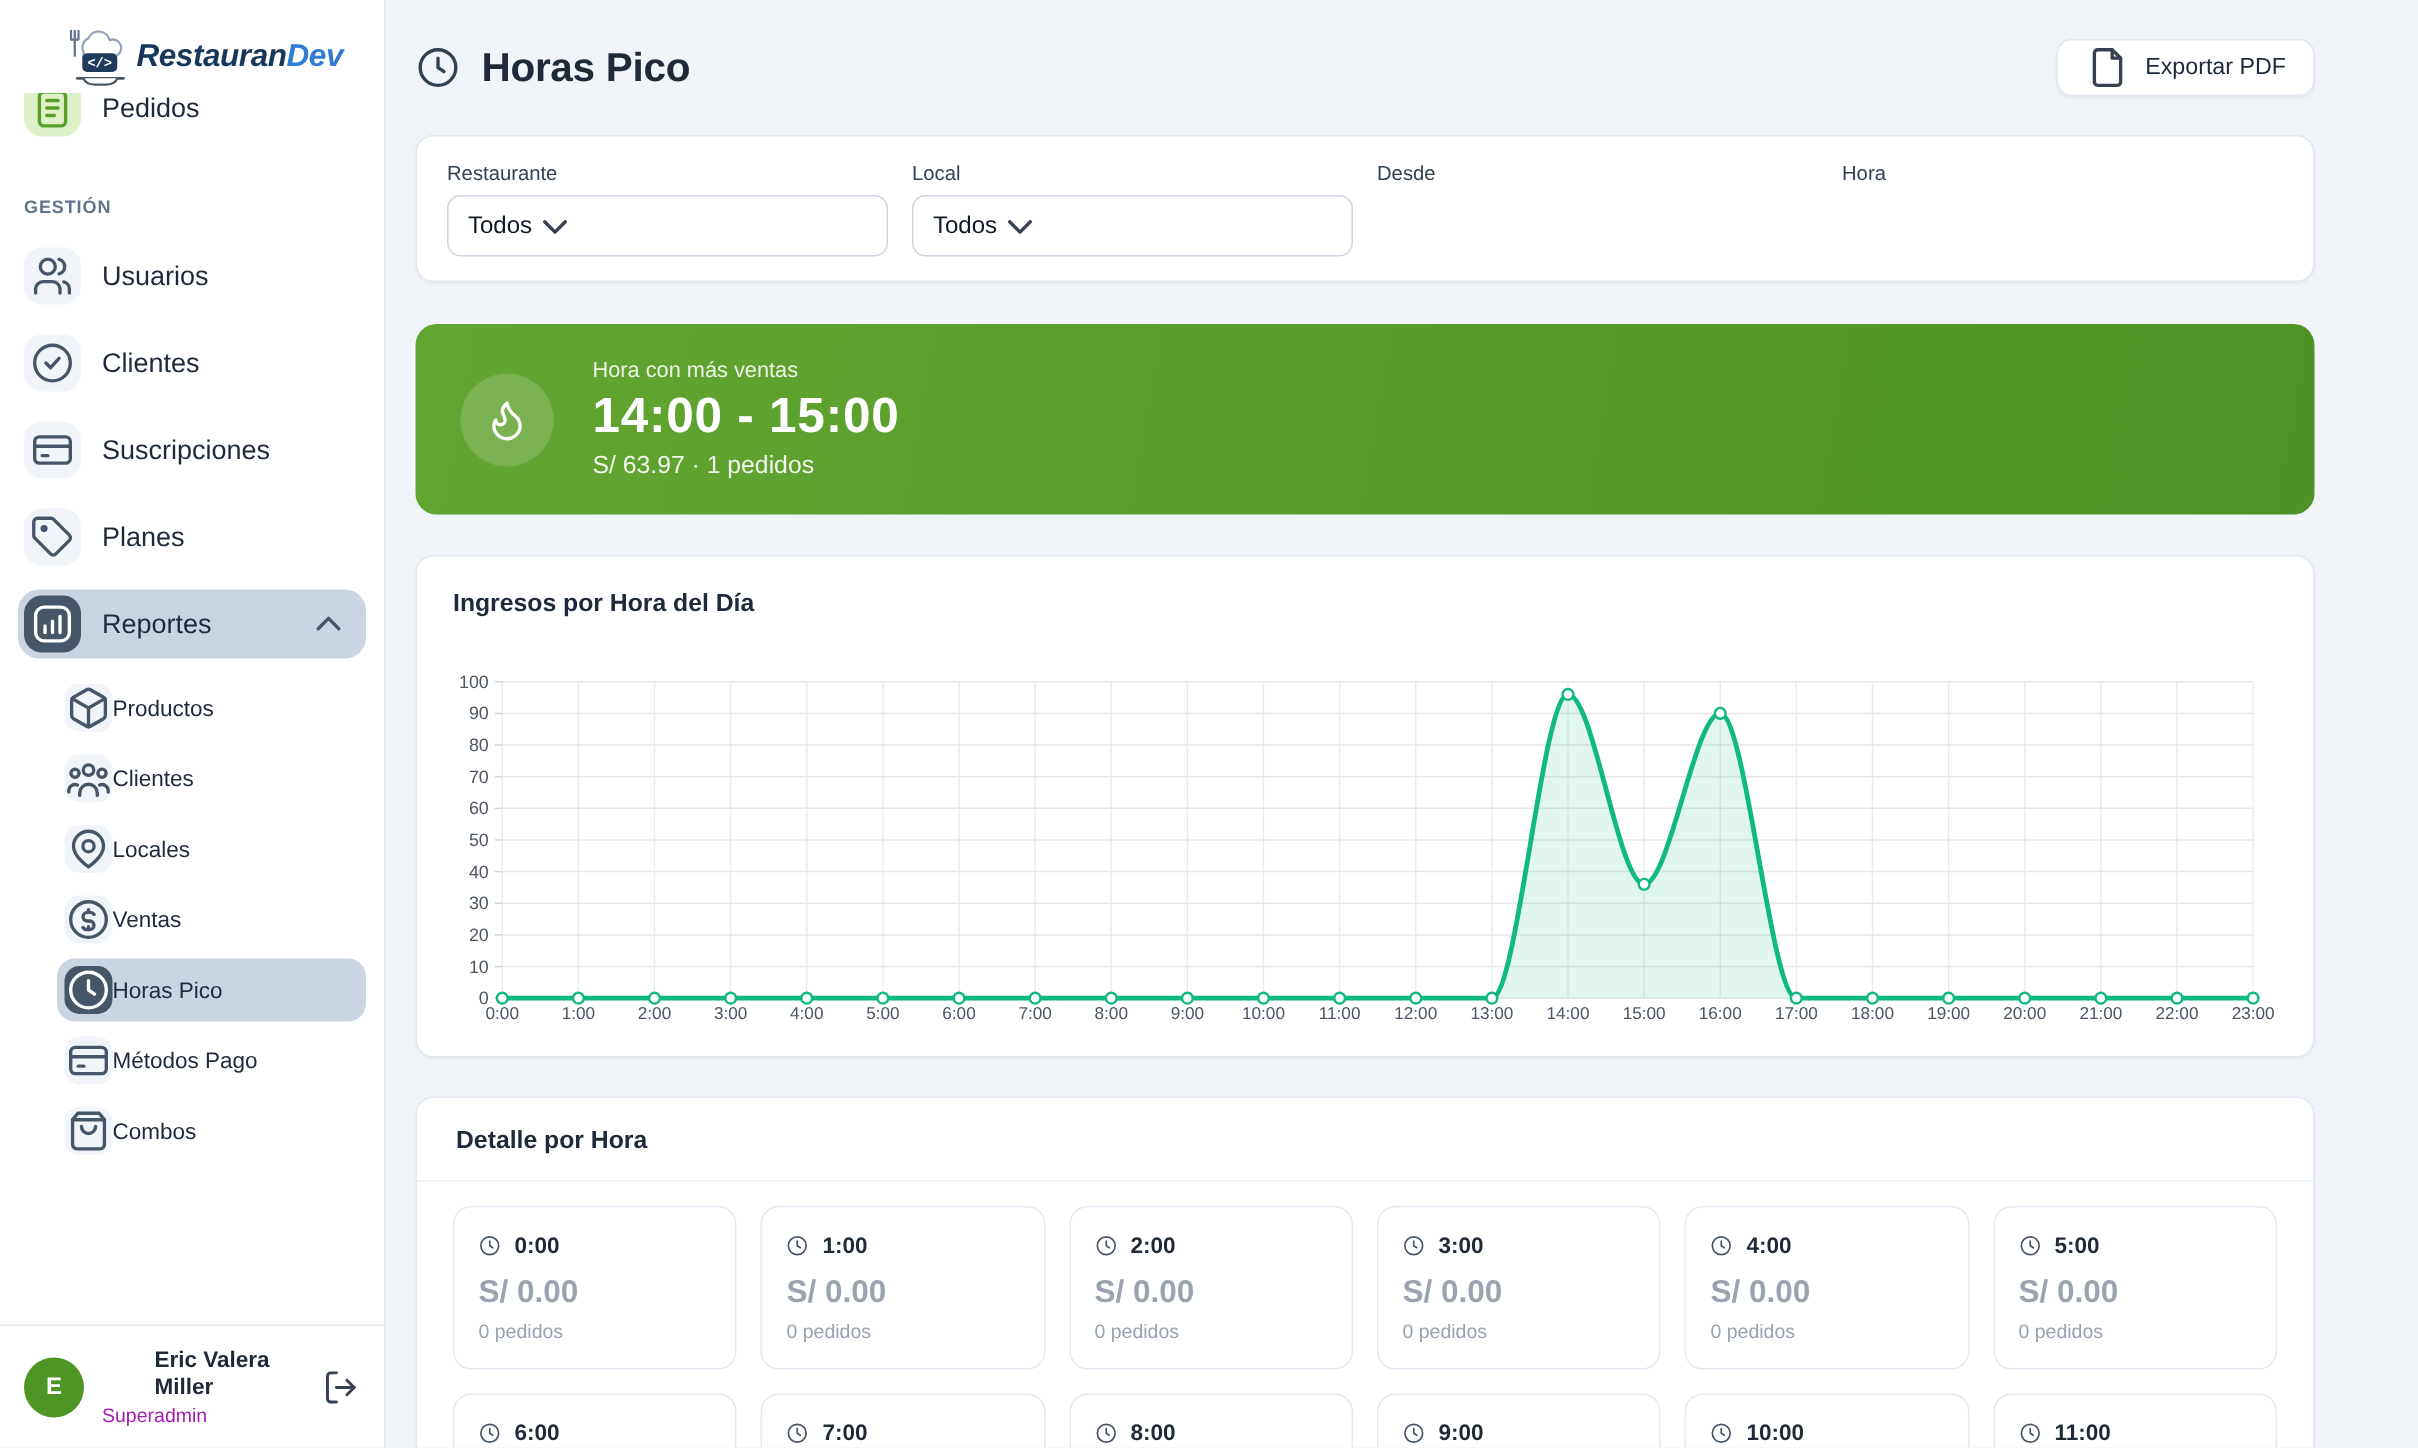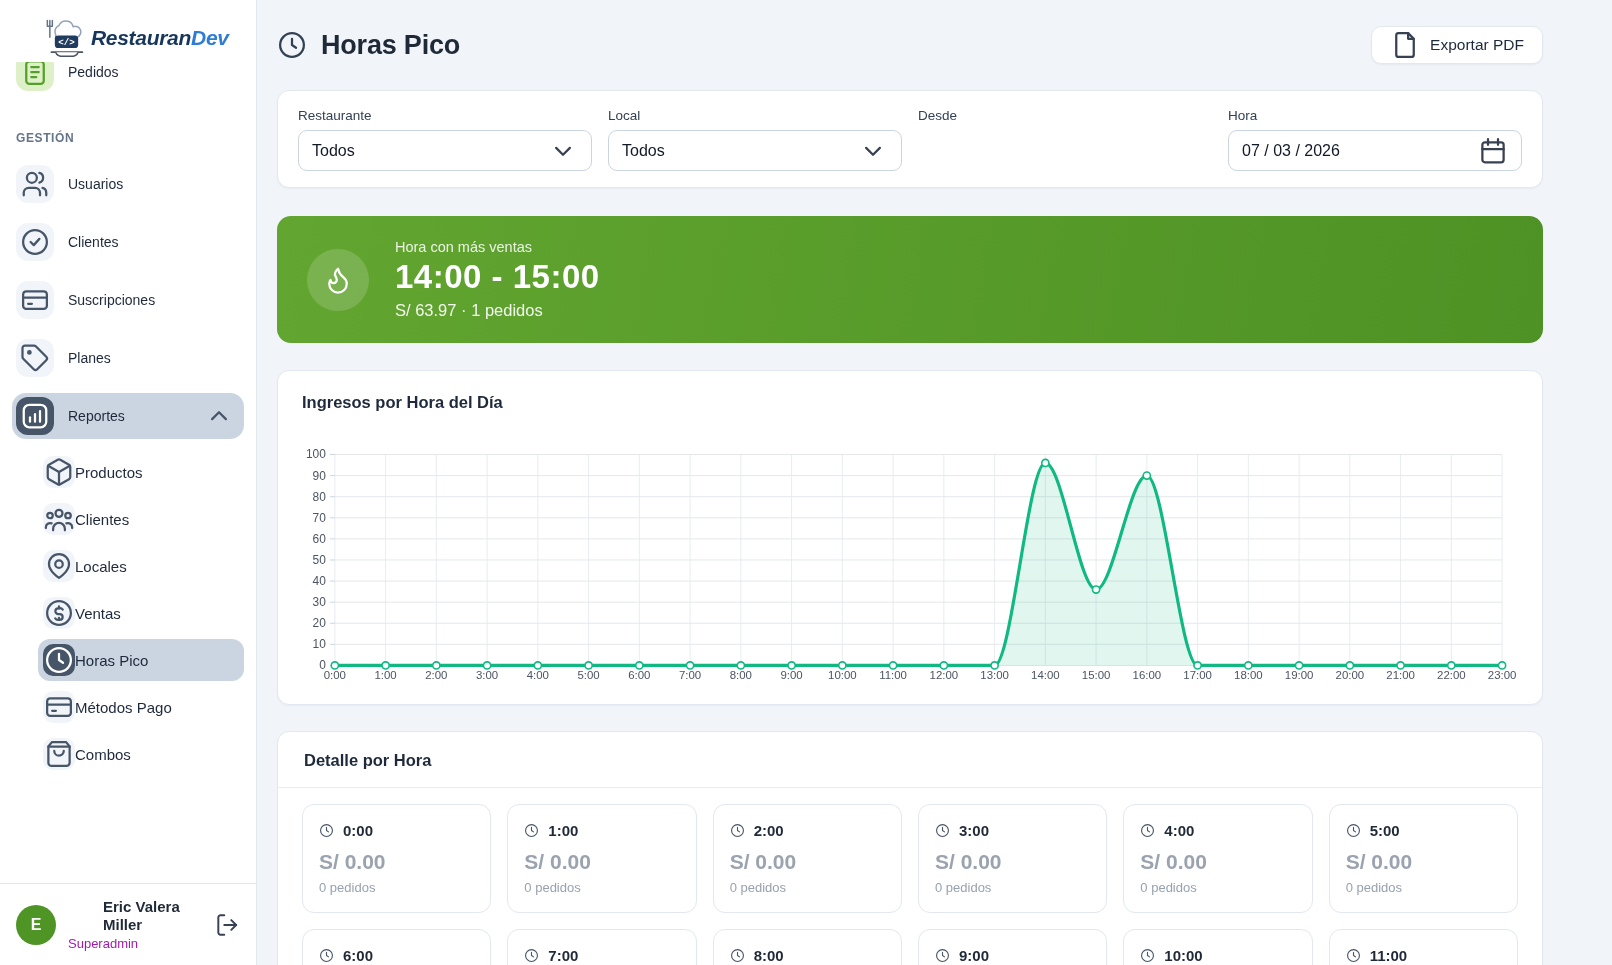--- a/index.html
+++ b/index.html
@@ -22,21 +22,21 @@
   .wm-a { color:#16365c; } .wm-b { color:#2f7cd4; }
   .nav { flex:1; overflow:hidden; padding:0 12px; }
   .nav-item { display:flex; align-items:center; gap:14px; height:46px; padding:0 10px 0 4px;
     border-radius:14px; margin-bottom:12px; cursor:pointer; }
   .nav-item.active { background:#cbd5e1; }
   .nav-ic { width:38px; height:38px; border-radius:12px; background:#f1f5f9; color:#475569;
     display:flex; align-items:center; justify-content:center; flex:none; }
   .nav-ic svg { width:20px; height:20px; }
   .nav-item.active .nav-ic { background:#475569; color:#fff; }
   .nav-ic.green { background:#ddf0c8; color:#55a02a; }
-  .nav-label { font-size:14px; font-weight:500; color:#1e293b; flex:1; }
+  .nav-label { font-size:18px; font-weight:500; color:#1e293b; flex:1; }
   .chev { color:#475569; display:flex; } .chev svg { width:18px; height:18px; }
   .clipped { margin-top:-13px; }
   .section-label { margin:36px 4px 16px; font-size:12px; font-weight:700; letter-spacing:0.6px; color:#64748b; }
   .subnav { margin:4px 0 0 26px; }
   .sub-item { display:flex; align-items:center; height:42px; padding:0 8px 0 5px;
     border-radius:12px; margin-bottom:5px; cursor:pointer; }
   .sub-item.active { background:#cbd5e1; }
   .sub-ic { width:32px; height:32px; border-radius:10px; background:#f1f5f9; color:#475569;
     display:flex; align-items:center; justify-content:center; flex:none; }
   .sub-ic svg { width:16px; height:16px; }
@@ -60,21 +60,21 @@
     background:#fff; border:1px solid #e2e8f0; border-radius:10px; font-size:15.5px; font-weight:500;
     color:#1e293b; cursor:pointer; box-shadow:0 1px 2px rgba(16,24,40,.05);
     font-family:inherit; }
   .export-btn svg { width:18px; height:18px; color:#374151; }
 
   .card { background:#fff; border:1px solid #e2e8f0; border-radius:12px; box-shadow:0 1px 2px rgba(16,24,40,.04); }
 
   .filter-card { height:98px; padding:17px 20px; display:grid; grid-template-columns:repeat(4,1fr); gap:16px; }
   .f-label { font-size:13.5px; color:#334155; font-weight:500; margin-bottom:7px; }
   .control { height:41px; border:1px solid #cbd5e1; border-radius:9px; background:#fff;
-    display:flex; align-items:center; justify-content:space-between; padding:0 13px;
+    display:flex; align-items:center; padding:0 13px;
     font-size:16px; color:#111827; cursor:pointer; }
   .ctl-icon { display:flex; color:#374151; } .ctl-icon svg { width:17px; height:17px; }
 
   .banner { margin-top:28px; height:127px; border-radius:14px; padding:0 30px;
     display:flex; align-items:center; gap:26px; color:#fff;
     background:linear-gradient(100deg,#62a530,#4e9225); }
   .flame-circle { width:62px; height:62px; border-radius:50%; background:rgba(255,255,255,.16);
     display:flex; align-items:center; justify-content:center; flex:none; }
   .flame-circle svg { width:30px; height:30px; }
   .banner-caption { font-size:14.5px; color:rgba(255,255,255,.87); }
@@ -316,29 +316,20 @@
                 <path d="m6.5 9.5 5.5 5.5 5.5-5.5"></path>
               </svg>
             </span>
         </div>
       </div>
       <div class="field">
         <div class="f-label">Desde</div>
       </div>
       <div class="field">
         <div class="f-label">Hora</div>
-        <div class="control">
-          <span>07 / 03 / 2026</span>
-          <span class="ctl-icon">
-              <svg viewBox="0 0 24 24" fill="none" stroke="currentColor" stroke-width="1.8" stroke-linecap="round" stroke-linejoin="round" style="width:100%;height:100%;max-width:30px;max-height:30px">
-                <rect x="3.5" y="5" width="17" height="16" rx="2"></rect>
-                <path d="M8 2.5V7M16 2.5V7M3.5 10.5h17"></path>
-              </svg>
-            </span>
-        </div>
       </div>
     </div>
 
     <div class="banner">
       <div class="flame-circle">
           <svg viewBox="0 0 24 24" fill="none" stroke="currentColor" stroke-width="1.8" stroke-linecap="round" stroke-linejoin="round" style="width:100%;height:100%;max-width:30px;max-height:30px">
             <path d="M8.5 14.5A2.5 2.5 0 0 0 11 12c0-1.38-.5-2-1-3-1.072-2.143-.224-4.054 2-6 .5 2.5 2 4.9 4 6.5 2 1.6 3 3.5 3 5.5a7 7 0 1 1-14 0c0-1.153.433-2.294 1-3a2.5 2.5 0 0 0 2.5 2.5z"></path>
           </svg>
         </div>
       <div>

